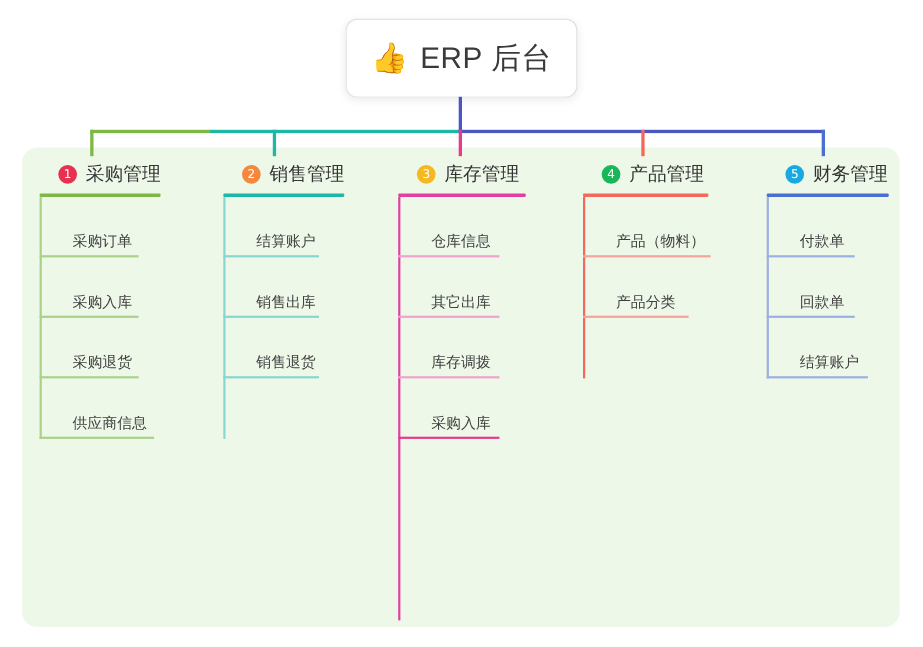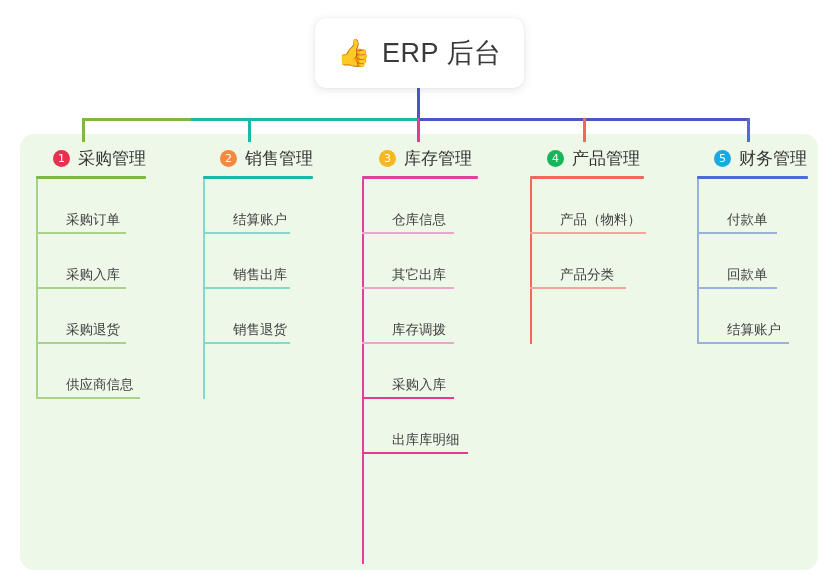--- a/index.html
+++ b/index.html
@@ -220,24 +220,20 @@
         <span class="leaf-rule" style="width:92px; background:#efa3cd;"></span>
       </div>
       <div class="leaf">
         <span class="leaf-label">库存调拨</span>
         <span class="leaf-rule" style="width:92px; background:#efa3cd;"></span>
       </div>
       <div class="leaf">
         <span class="leaf-label">采购入库</span>
         <span class="leaf-rule" style="width:92px; background:#e8398f;"></span>
       </div>
-      <div class="leaf">
-        <span class="leaf-label">出库库明细</span>
-        <span class="leaf-rule" style="width:106px; background:#e8398f;"></span>
-      </div>
     </div>
   </div>
 
   <div class="column" style="left:530px;">
     <div class="col-head">
       <span class="badge" style="background:#18b559;">4</span>
       <span class="col-title">产品管理</span>
     </div>
     <div class="head-rule" style="width:114px; background:#f4685c;"></div>
     <div class="leaf-area">

